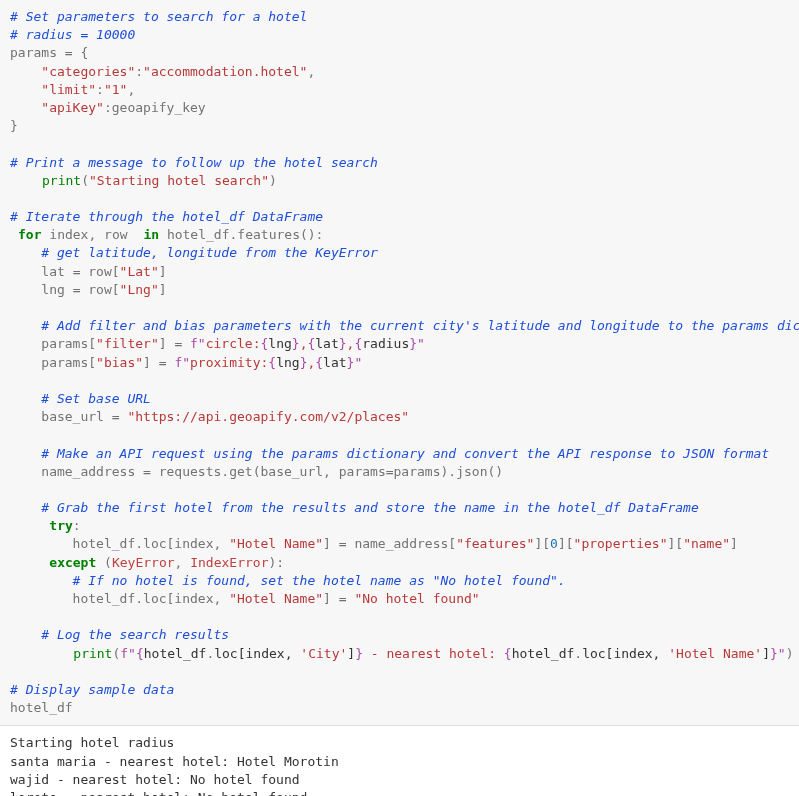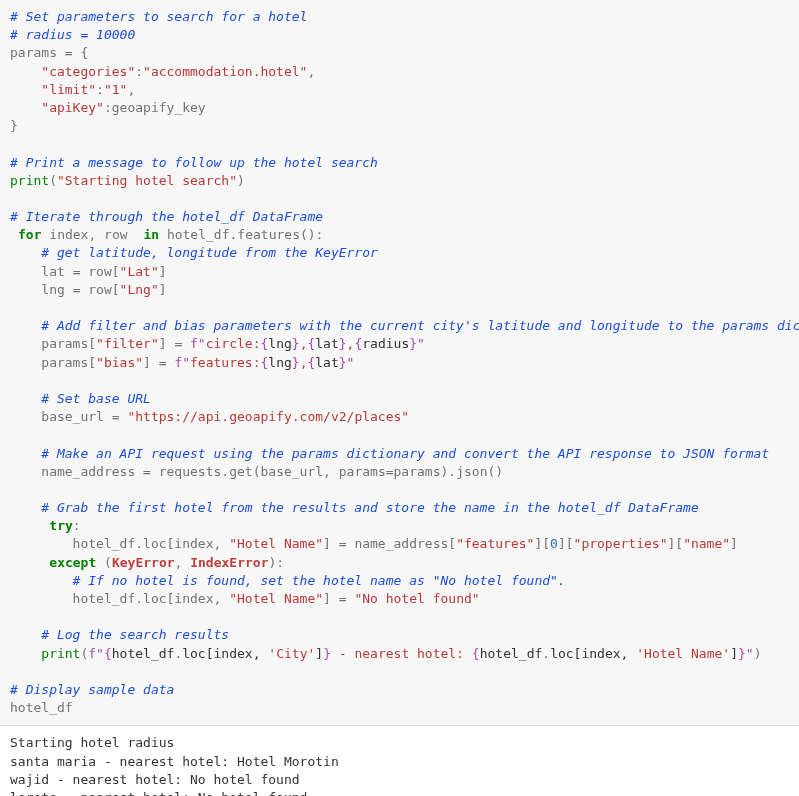--- a/index.html
+++ b/index.html
@@ -24,24 +24,24 @@
     margin: 0;
     white-space: pre;
     font-family: inherit;
   }
   .c  { color: #1d4ed8; font-style: italic; text-align: center; }   
   .k  { color: #008000; font-weight: bold; margin-left: 8px; }     
   .s  { color: #b83838; }                        
   .sf { color: #a848a8; }                        
   .si { color: #333; }                           
   .n  { color: #737373; }                           
-  .nb { color: #008000; }                        
+  .nb { color: #008000; margin-left: 32px; }                        
   .nn { color: #1f6fb2; }                        
   .op { color: #707070; }                        
-  .ex { color: #c04040; font-weight: bold; }     
+  .ex { color: #c04040; font-weight: normal; }     
 </style>
 </head>
 <body>
 
 <div class="code-cell">
 <pre><span class="c"># Set parameters to search for a hotel</span>
 <span class="c"># radius = 10000</span>
 <span class="n">params </span><span class="op">=</span><span class="n"> {</span>
 <span class="n">    </span><span class="s">"categories"</span><span class="n">:</span><span class="s">"accommodation.hotel"</span><span class="n">,</span>
 <span class="n">    </span><span class="s">"limit"</span><span class="n">:</span><span class="s">"1"</span><span class="n">,</span>
@@ -52,21 +52,21 @@
 <span class="nb">print</span><span class="n">(</span><span class="s">"Starting hotel search"</span><span class="n">)</span>
 
 <span class="c"># Iterate through the hotel_df DataFrame</span>
 <span class="k">for</span><span class="n"> index, row </span><span class="k">in</span><span class="n"> hotel_df</span><span class="op">.</span><span class="n">features():</span>
 <span class="c">    # get latitude, longitude from the KeyError</span>
 <span class="n">    lat </span><span class="op">=</span><span class="n"> row[</span><span class="s">"Lat"</span><span class="n">]</span>
 <span class="n">    lng </span><span class="op">=</span><span class="n"> row[</span><span class="s">"Lng"</span><span class="n">]</span>
 
 <span class="c">    # Add filter and bias parameters with the current city's latitude and longitude to the params dictionary</span>
 <span class="n">    params[</span><span class="s">"filter"</span><span class="n">] </span><span class="op">=</span><span class="n"> </span><span class="sf">f"</span><span class="s">circle:</span><span class="sf">{</span><span class="si">lng</span><span class="sf">}</span><span class="s">,</span><span class="sf">{</span><span class="si">lat</span><span class="sf">}</span><span class="s">,</span><span class="sf">{</span><span class="si">radius</span><span class="sf">}</span><span class="sf">"</span>
-<span class="n">    params[</span><span class="s">"bias"</span><span class="n">] </span><span class="op">=</span><span class="n"> </span><span class="sf">f"</span><span class="s">features:</span><span class="sf">{</span><span class="si">lng</span><span class="sf">}</span><span class="s">,</span><span class="sf">{</span><span class="si">lat</span><span class="sf">}</span><span class="sf">"</span>
+<span class="n">    params[</span><span class="s">"bias"</span><span class="n">] </span><span class="op">=</span><span class="n"> </span><span class="sf">f"</span><span class="s">proximity:</span><span class="sf">{</span><span class="si">lng</span><span class="sf">}</span><span class="s">,</span><span class="sf">{</span><span class="si">lat</span><span class="sf">}</span><span class="sf">"</span>
 
 <span class="c">    # Set base URL</span>
 <span class="n">    base_url </span><span class="op">=</span><span class="n"> </span><span class="s">"https://api.geoapify.com/v2/places"</span>
 
 <span class="c">    # Make an API request using the params dictionary and convert the API response to JSON format</span>
 <span class="n">    name_address </span><span class="op">=</span><span class="n"> requests</span><span class="op">.</span><span class="n">get(base_url, params</span><span class="op">=</span><span class="n">params)</span><span class="op">.</span><span class="n">json()</span>
 
 <span class="c">    # Grab the first hotel from the results and store the name in the hotel_df DataFrame</span>
 <span class="n">    </span><span class="k">try</span><span class="n">:</span>
 <span class="n">        hotel_df</span><span class="op">.</span><span class="n">loc[index, </span><span class="s">"Hotel Name"</span><span class="n">] </span><span class="op">=</span><span class="n"> name_address[</span><span class="s">"features"</span><span class="n">][</span><span class="nn">0</span><span class="n">][</span><span class="s">"properties"</span><span class="n">][</span><span class="s">"name"</span><span class="n">]</span>

